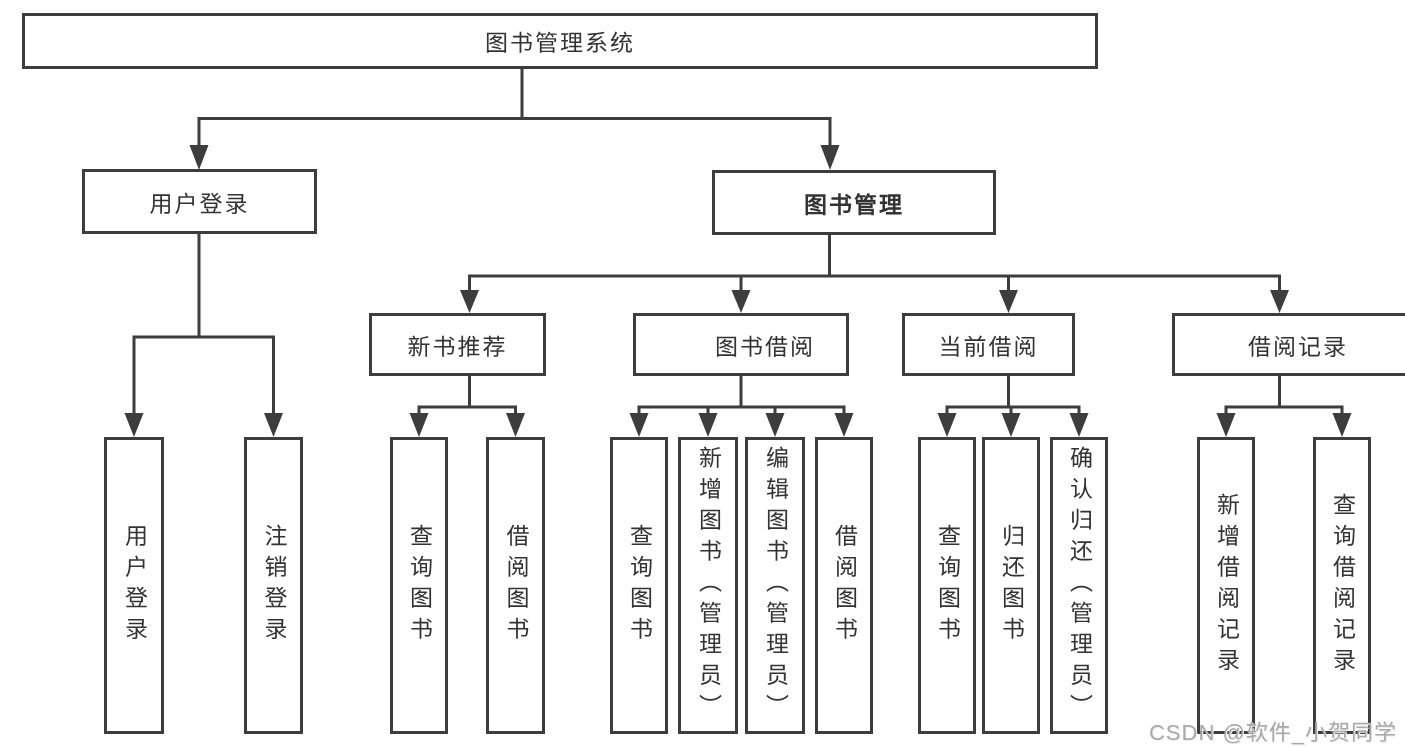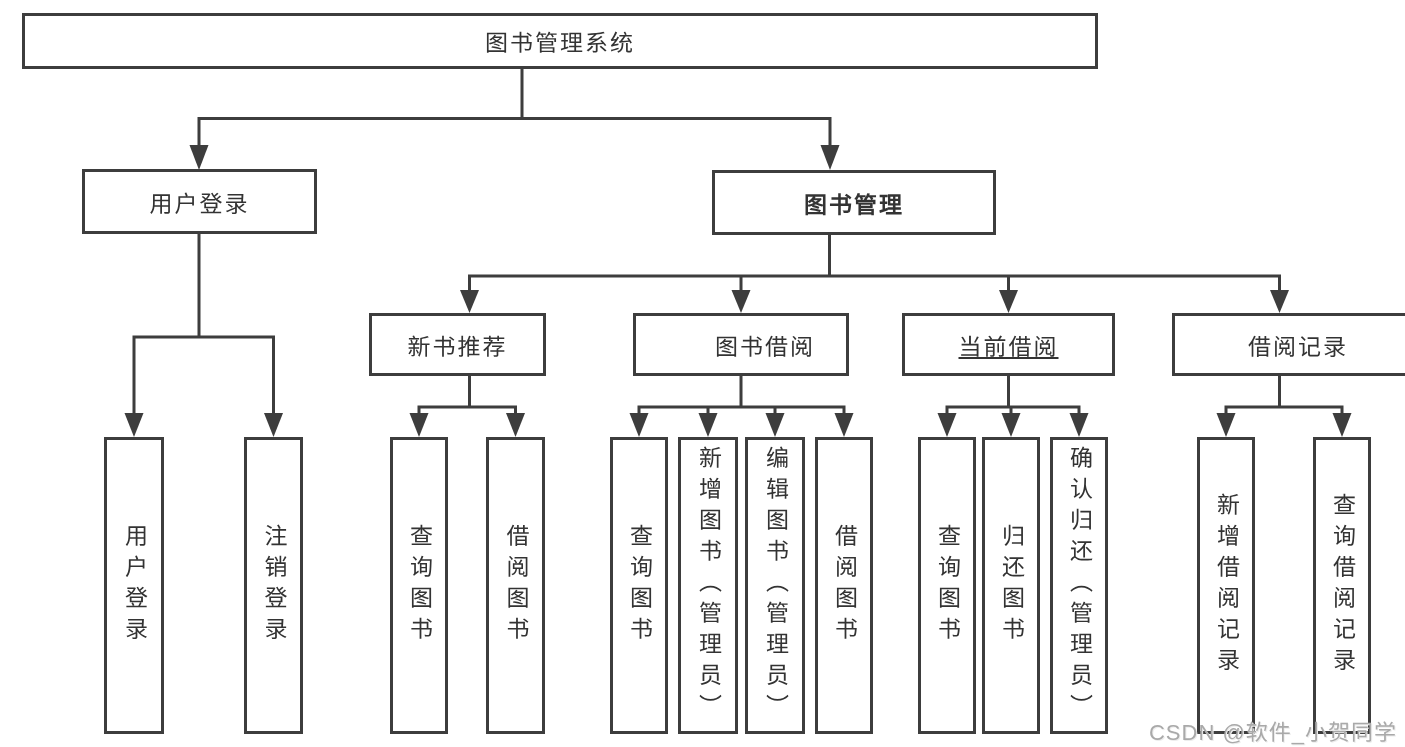--- a/index.html
+++ b/index.html
@@ -100,21 +100,21 @@
     </g>
   </svg>
 
   <div class="hbox" style="left:22px; top:13px; width:1076px; height:56px;">图书管理系统</div>
 
   <div class="hbox" style="left:82px; top:169px; width:235px; height:65px;">用户登录</div>
   <div class="hbox" style="left:712px; top:170px; width:284px; height:65px;font-weight:bold;">图书管理</div>
 
   <div class="hbox" style="left:362px; top:313px; width:177px; height:63px;margin-left:7px;">新书推荐</div>
   <div class="hbox" style="left:633px; top:313px; width:216px; height:63px;padding-left:48px;">图书借阅</div>
-  <div class="hbox" style="left:902px; top:313px; width:213px; height:63px;text-decoration:underline;">当前借阅</div>
+  <div class="hbox" style="left:902px; top:313px; width:173px; height:63px;">当前借阅</div>
   <div class="hbox" style="left:1172px; top:313px; width:252px; height:63px;">借阅记录</div>
 
   <div class="vbox" style="left:104px; top:437px; width:60px; height:297px;">用户登录</div>
   <div class="vbox" style="left:244px; top:437px; width:59px; height:297px;">注销登录</div>
 
   <div class="vbox" style="left:390px; top:437px; width:58px; height:297px;">查询图书</div>
   <div class="vbox" style="left:486px; top:437px; width:59px; height:297px;">借阅图书</div>
 
   <div class="vbox" style="left:610px; top:437px; width:58px; height:297px;">查询图书</div>
   <div class="vbox" style="left:678px; top:437px; width:60px; height:297px;">新增图书（管理员）</div>

